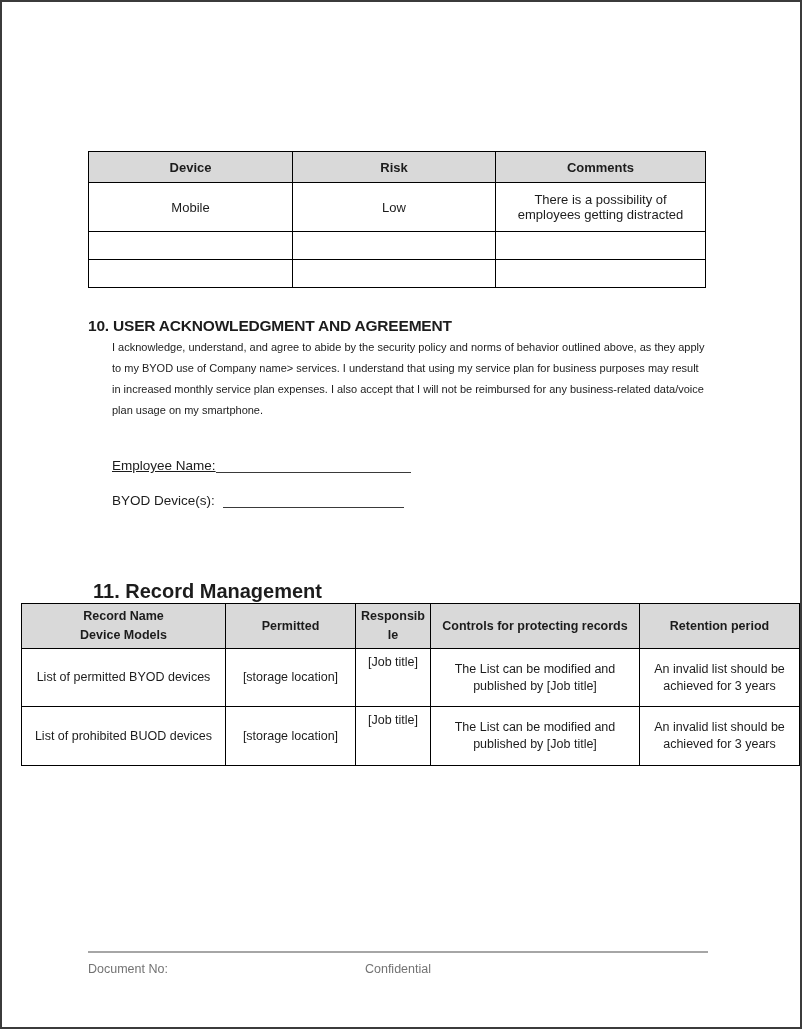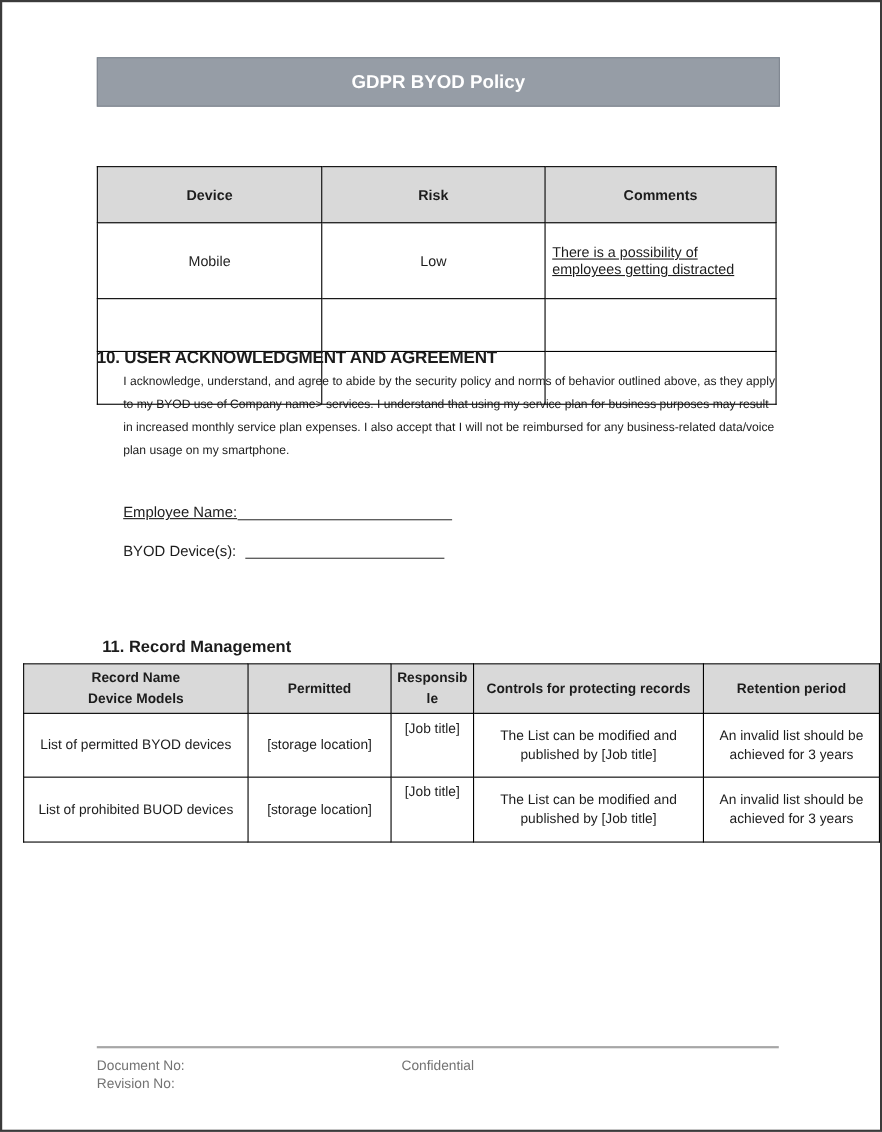--- a/index.html
+++ b/index.html
@@ -17,26 +17,26 @@
     background:#969DA6; border:1px solid #7E858F; box-sizing:border-box;
     display:flex; align-items:center; justify-content:center;
   }
   .banner-title { color:#ffffff; font-size:17px; font-weight:bold; }
 
   
   .device-table {
     position:absolute; left:88px; top:151px; width:617px;
     border-collapse:collapse; table-layout:fixed; font-size:13px;
   }
-  .device-table th, .device-table td { border:1.5px solid #000; padding:12px 6px; }
+  .device-table th, .device-table td { border:1.5px solid #000; padding:2px 6px; }
   .device-table th { background:#D9D9D9; font-weight:bold; text-align:center; height:26px; }
   .device-table td { text-align:center; vertical-align:middle; }
   .device-table tr.row-main td { height:44px; }
   .device-table tr.row-empty td { height:23px; }
-  .device-table td.cell-comments { text-align:left;text-decoration:underline; }
+  .device-table td.cell-comments { text-align:center; }
 
   
   .sec10-heading {
     position:absolute; left:88px; top:317px; font-size:15.5px; font-weight:bold;
     letter-spacing:-0.2px;
   }
   .sec10-para {
     position:absolute; left:112px; top:337px; width:594px;
     font-size:11px; line-height:21px;
   }
@@ -49,21 +49,21 @@
     border-bottom:1.5px solid #3a3a3a;
   }
   .ul-name { width:195px; }
   .ul-byod { width:181px; margin-left:8px; }
   .ul-sig  { width:155px; margin-left:8px; }
   .date-label { margin-left:38px; }
   .ul-date { width:112px; margin-left:6px; }
 
   
   .sec11-heading {
-    position:absolute; left:93px; top:580px; font-size:15px; font-weight:bold;
+    position:absolute; left:93px; top:580px; font-size:20px; font-weight:bold;
   }
   .record-table {
     position:absolute; left:21px; top:603px; width:778px;
     border-collapse:collapse; table-layout:fixed; font-size:12.5px;
   }
   .record-table th, .record-table td {
     border:1.5px solid #000; padding:2px 5px; overflow-wrap:break-word; word-wrap:break-word;
   }
   .record-table th {
     background:#D9D9D9; font-weight:bold; text-align:center;
@@ -87,23 +87,20 @@
   .footer-col { width:33.33%; }
   .footer-col.center { text-align:center; }
   .footer-col.right { text-align:right; padding-right:17px; box-sizing:border-box; }
 </style>
 </head>
 <body>
 
 <div class="page">
   <div class="page-border"></div>
 
-  <div class="banner">
-    <span class="banner-title">GDPR BYOD Policy</span>
-  </div>
 
   <table class="device-table">
     <colgroup>
         <col style="width:204px">
         <col style="width:203px">
         <col style="width:210px">
       </colgroup>
     <tbody>
         <tr>
       <th>Device</th>
@@ -174,20 +171,19 @@
       <td class="cell-retention">An invalid list should be achieved for 3 years</td>
     </tr>
   </tbody>
     </table>
 
   <div class="footer">
     <div class="footer-line"></div>
     <div class="footer-cols">
       <div class="footer-col left">
         <div>Document No:</div>
-        <div>Revision No:</div>
       </div>
       <div class="footer-col center">
         <div>Confidential</div>
       </div>
     </div>
   </div>
 </div>
 
 </body></html>

